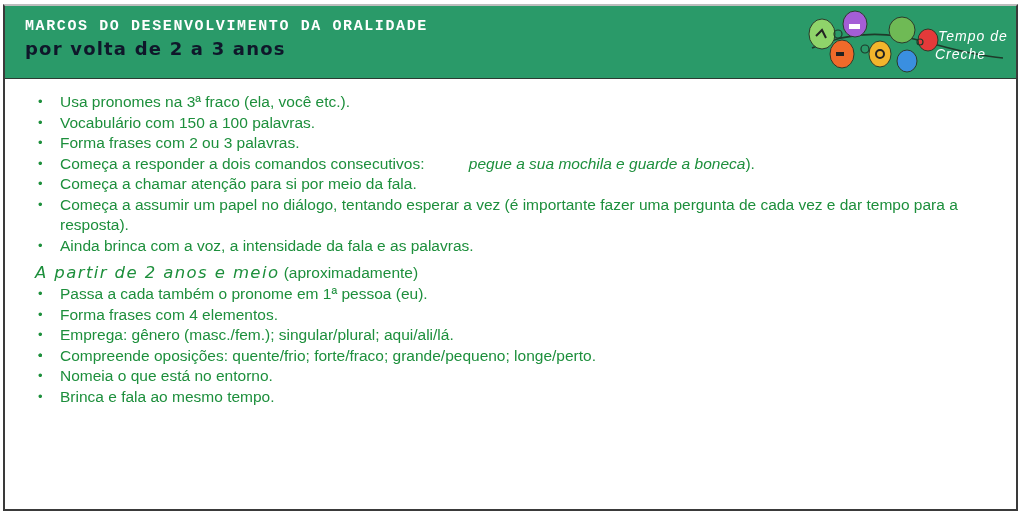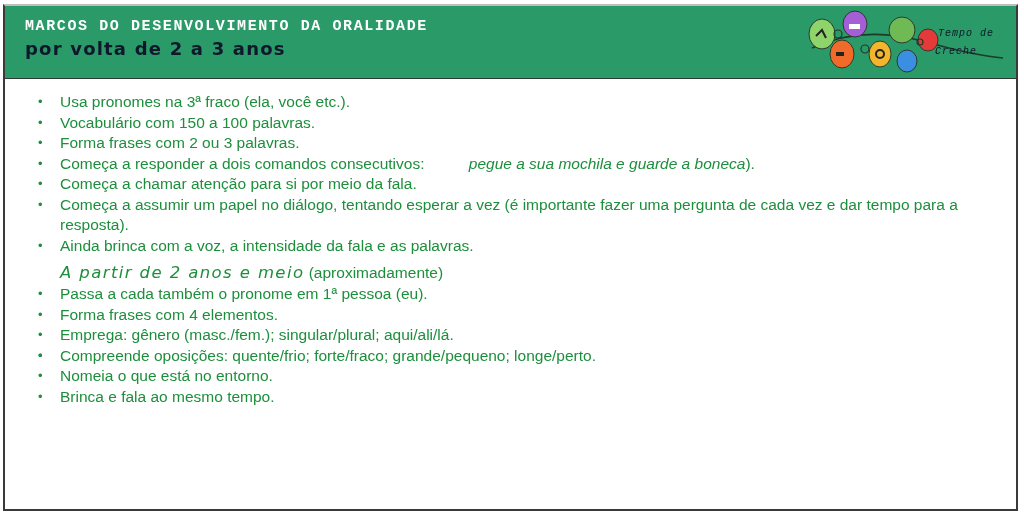--- a/index.html
+++ b/index.html
@@ -22,37 +22,37 @@
     font-family: Liberation Mono, monospace; font-weight: bold;
     font-size: 15px; letter-spacing: 1.6px;
   }
   .header-subtitle {
     position: absolute; left: 20px; top: 32px; color: #0f172a;
     font-family: "DejaVu Sans", sans-serif; font-weight: bold;
     font-size: 18px; letter-spacing: 1.2px;
   }
   .logo { position: absolute; right: 8px; top: 4px; width: 210px; height: 64px; }
   .logo-text {
-    position: absolute; font-family: Liberation Mono, monospace; color: #0f172a;
-    font-style: italic; font-size: 10px; letter-spacing: 1px;
+    position: absolute; font-family: Liberation Sans, sans-serif; color: #ffffff;
+    font-style: italic; font-size: 14px; letter-spacing: 1px;
   }
   .content {
     position: absolute; left: 0; top: 86px; right: 0;
     color: #1d8f3c; font-size: 15.5px;
   }
   ul { list-style: none; margin: 0; padding: 0; }
   li {
     position: relative; padding-left: 55px; line-height: 20.5px;
     padding-right: 40px;
   }
   li .bullet {
     position: absolute; left: 33px; top: 0; color: #1d8f3c; font-size: 13px;
   }
   .subheading {
-    padding-left: 55px; margin-top: 6px; line-height: 22px;
+    padding-left: 30px; margin-top: 6px; line-height: 22px;
   }
   .subheading .sub-main {
     font-family: "DejaVu Sans", sans-serif; font-style: italic; font-size: 16.5px;
     letter-spacing: 1.4px;
   }
   .subheading .sub-note { font-size: 15.5px; }
   em { font-style: italic; margin-left: 40px; }
 </style>
 </head>
 <body>

